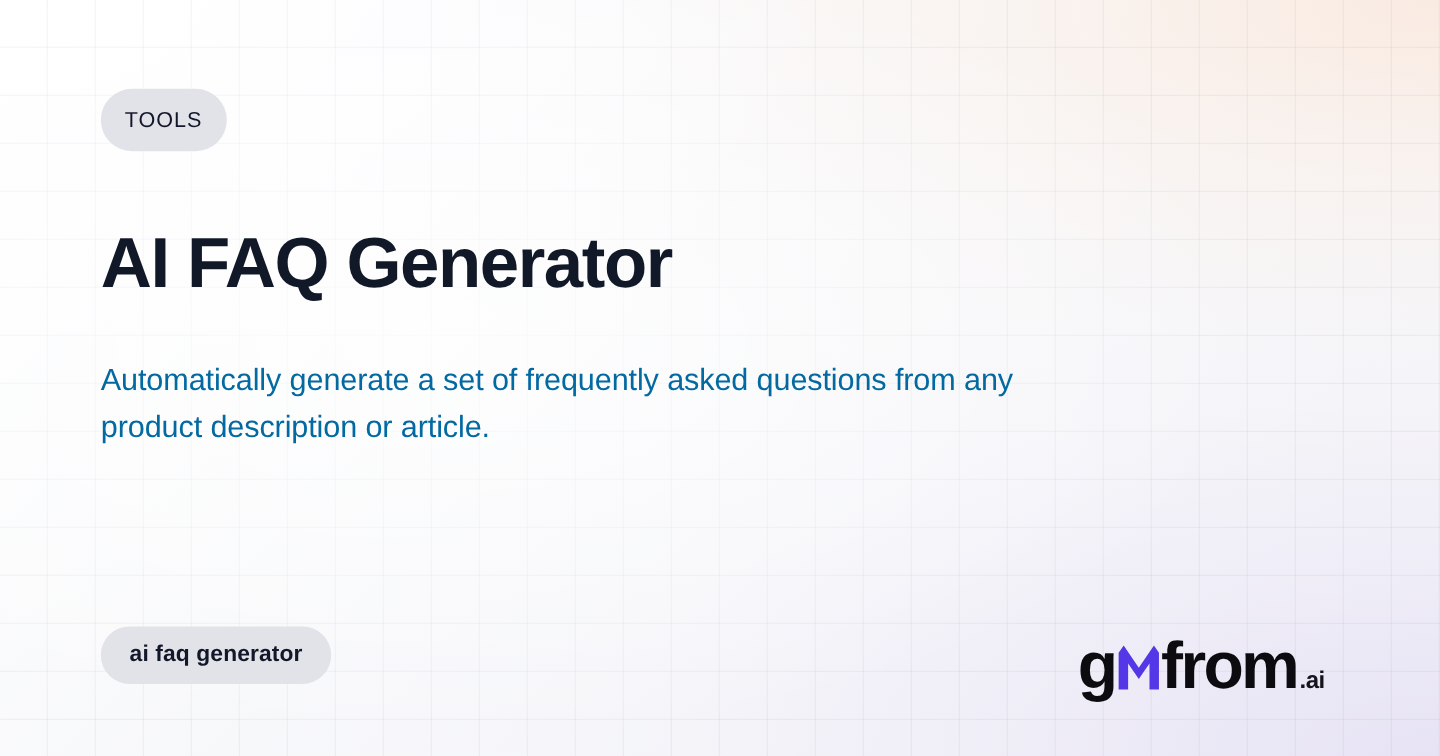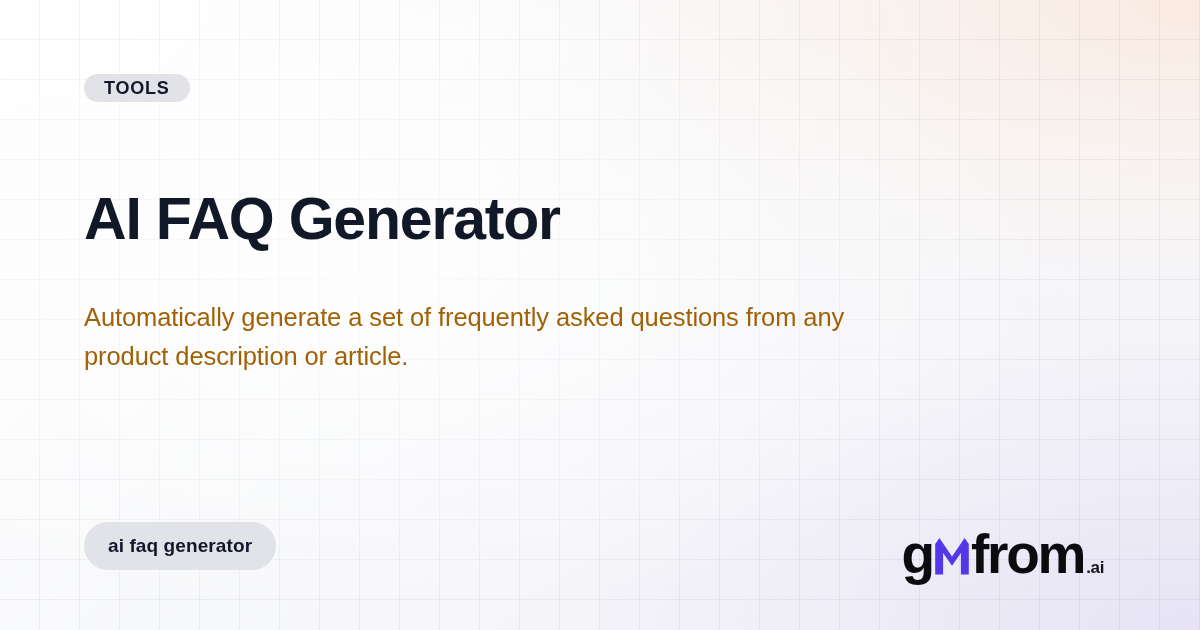--- a/index.html
+++ b/index.html
@@ -87,24 +87,24 @@
     justify-content: center;
     background: #e2e3e8;
     border-radius: 999px;
     color: #12172a;
     white-space: nowrap;
   }
 
   #category-badge {
     left: 84px;
     top: 74px;
-    height: 28px;
+    height: 52px;
     padding: 0 20px;
     font-size: 18px;
-    font-weight: bold;
+    font-weight: normal;
     letter-spacing: 0.8px;
   }
 
   #tag-pill {
     left: 84px;
     top: 522px;
     height: 48px;
     padding: 0 24px;
     font-size: 19px;
     font-weight: bold;
@@ -124,21 +124,21 @@
   }
 
   #page-subtitle {
     position: absolute;
     left: 84px;
     top: 298px;
     margin: 0;
     width: 820px;
     font-size: 25.5px;
     font-weight: normal;
-    color: #a16207;
+    color: #0369a1;
     line-height: 1.52;
     letter-spacing: -0.1px;
   }
 
   
   #brand-logo {
     position: absolute;
     right: 96px;
     bottom: 48px;
     display: flex;
@@ -163,21 +163,21 @@
   }
   .logo-m-wrap svg {
     position: absolute;
     left: 0;
     bottom: -1px;
     width: 40px;
     height: 40px;
     display: block;
   }
   .logo-suffix {
-    font-size: 17px;
+    font-size: 20px;
     font-weight: bold;
     color: #14141c;
     letter-spacing: -0.4px;
     margin-left: 2px;
   }
 </style>
 </head>
 <body>
 
 <div id="og-card">

